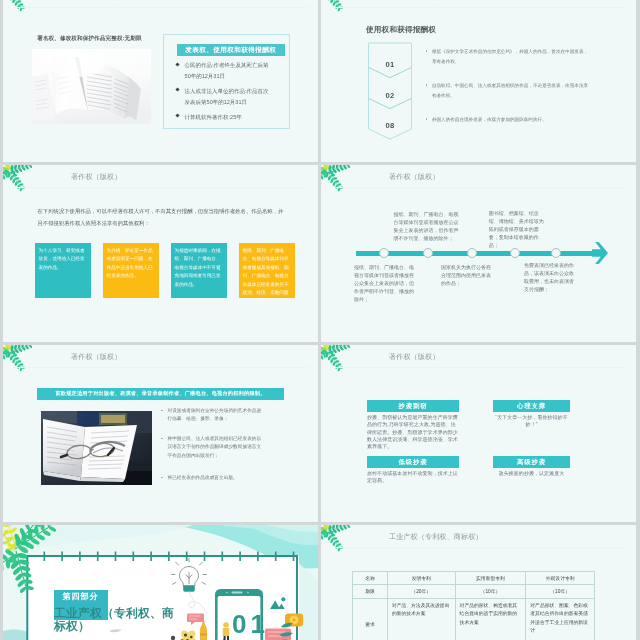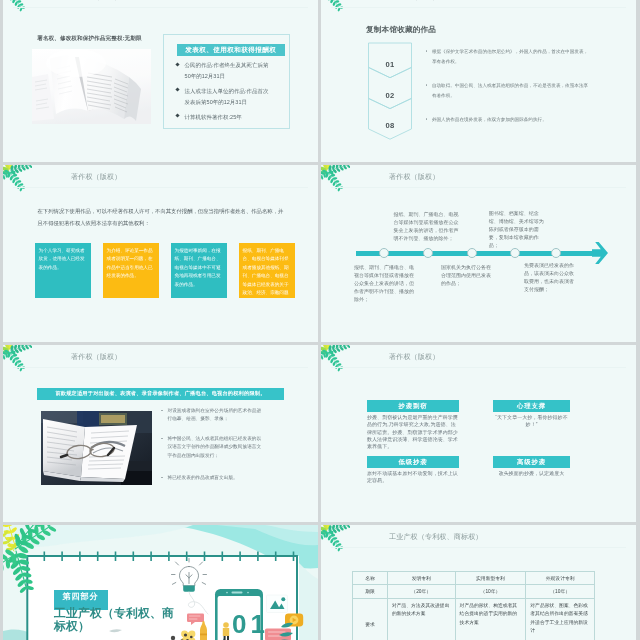--- a/index.html
+++ b/index.html
@@ -110,21 +110,21 @@
 .s8-c1{width:68px;}
 .s8-c2{width:71px;}
 .s8-c3{width:69px;}
 .s8-hrow .s8-c,.s8-r0 .s8-c{text-align:center;height:13.4px;line-height:9px;}
 .s8-r0 .s8-c{height:13.8px;}
 .s8-r1 .s8-c{height:52px;line-height:1.72;text-align:left;padding-top:3.5px;}
 .s8-r1 .s8-c0{text-align:center;display:flex;align-items:center;justify-content:center;}
 
 
 .s7svg{position:absolute;left:0;top:0;}
-.s7-label{position:absolute;left:50.6px;top:64.9px;width:54px;height:20px;background:#35b8c4;
+.s7-label{position:absolute;left:50.6px;top:64.9px;width:54px;height:30px;background:#35b8c4;
   color:#fff;font-size:8.2px;font-weight:700;text-align:center;line-height:14.5px;letter-spacing:.8px;}
 .s7-title{position:absolute;left:51.1px;top:81.5px;width:128px;font-size:11.8px;color:#2f8c87;
   font-weight:700;line-height:1.18;letter-spacing:.2px;}
 .s7-num{position:absolute;left:229px;top:86px;font-size:26px;color:#2e9a90;font-weight:700;letter-spacing:4px;line-height:1;}
 
 </style>
 </head>
 <body>
 
 <svg width="0" height="0" style="position:absolute" aria-hidden="true">
@@ -266,21 +266,21 @@
           <span class="s1-litx">计算机软件著作权:25年</span>
         </div>
       </div>
     </div>
   <div class="slide sl2">
       <svg class="leafsvg">
         <use href="#fern"></use>
       </svg>
       <div class="sl-title">著作权（版权）</div>
       <div class="hr-line"></div>
-      <div class="s2-title">复制本馆收藏的作品</div>
+      <div class="s2-title">使用权和获得报酬权</div>
       <svg class="s2-chevsvg" viewBox="0 0 46 102" width="46" height="102">
         <g fill="none" stroke="#a5dade" stroke-width="0.8" stroke-linejoin="round">
           <path d="M1.5,1 H44.5 V25.4 L23,35.7 L1.5,25.4 Z"></path>
           <path d="M1.5,25.4 V56.4 L23,66.6 L44.5,56.4 V25.4 L23,35.7 Z"></path>
           <path d="M1.5,56.4 V86.9 L23,97.2 L44.5,86.9 V56.4 L23,66.6 Z"></path>
         </g>
       </svg>
       <div class="s2-num s2-num0">01</div>
       <div class="s2-num s2-num1">02</div>
       <div class="s2-num s2-num2">08</div>

